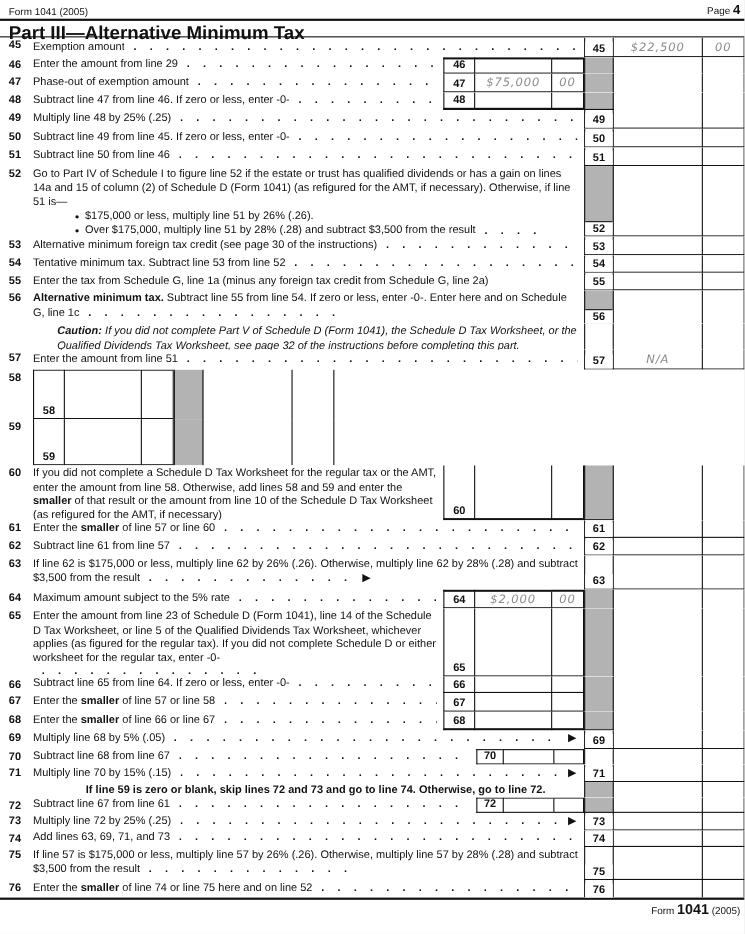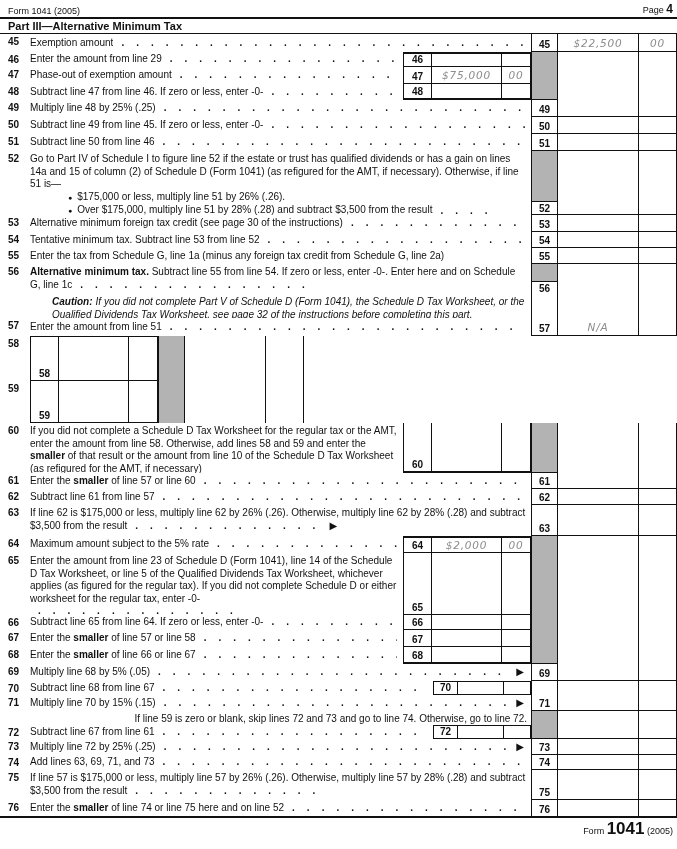--- a/index.html
+++ b/index.html
@@ -7,21 +7,21 @@
         font-family:"Liberation Sans", sans-serif;color:#111;overflow:hidden;box-sizing:border-box;}
   *{box-sizing:border-box;}
 
   
   .hdr{height:17px;display:flex;justify-content:space-between;align-items:flex-end;
        padding:2px 4px 1px 8px;font-size:9px;}
   .hdr .pg b{font-size:12px;}
 
   
   .pbar{height:17px;border-top:2px solid #111;border-bottom:1.5px solid #111;
-        font-weight:bold;font-size:11px;padding:1px 0 0 8px;}
+        font-weight:bold;font-size:17px;padding:1px 0 0 8px;}
 
   .body2{border-bottom:2px solid #111;}
 
   
   .row{display:flex;align-items:stretch;overflow:hidden;}
   .c-num{width:30px;padding-left:8px;font-weight:bold;font-size:10px;padding-top:2px;flex:none;}
   .c-text{flex:1 1 0;font-size:10px;line-height:12.5px;padding-top:2px;padding-right:4px;overflow:hidden;}
   .c-text.sl{display:flex;align-items:center;padding-top:0;justify-content:space-between;}
   .sl .tw{white-space:nowrap;overflow:hidden;}
   .leader{flex:1 1 0;overflow:hidden;white-space:nowrap;font-weight:700;letter-spacing:12px;
@@ -55,24 +55,24 @@
   .ab .c-amt,.ab .c-cents{border-bottom:1.5px solid #111;}
 
   .val{color:#8c8c8c;font-style:italic;font-size:10.5px;letter-spacing:0.8px;
        font-family:"DejaVu Sans", sans-serif;}
 
   .brow{padding-left:38px;}
   .bul{font-size:7px;padding-right:5px;}
   .caution{font-style:italic;padding-left:22px;}
   .caution b{font-style:italic;}
   .caution i{margin-left:3px;}
-  .instr{font-weight:normal;padding-left:48px;white-space:nowrap;overflow:hidden;text-align:right;}
+  .instr{font-weight:bold;padding-left:48px;white-space:nowrap;overflow:hidden;}
 
   .ftr{height:14px;text-align:right;padding:1px 4px 0 0;font-size:9px;}
-  .ftr b{font-size:17px;}
+  .ftr b{font-size:13px;}
 </style>
 </head>
 <body>
 
 <div id="page">
 
   <div class="hdr">
     <span>Form 1041 (2005)</span>
     <span class="pg"><span>Page</span> <b>4</b></span>
   </div>

